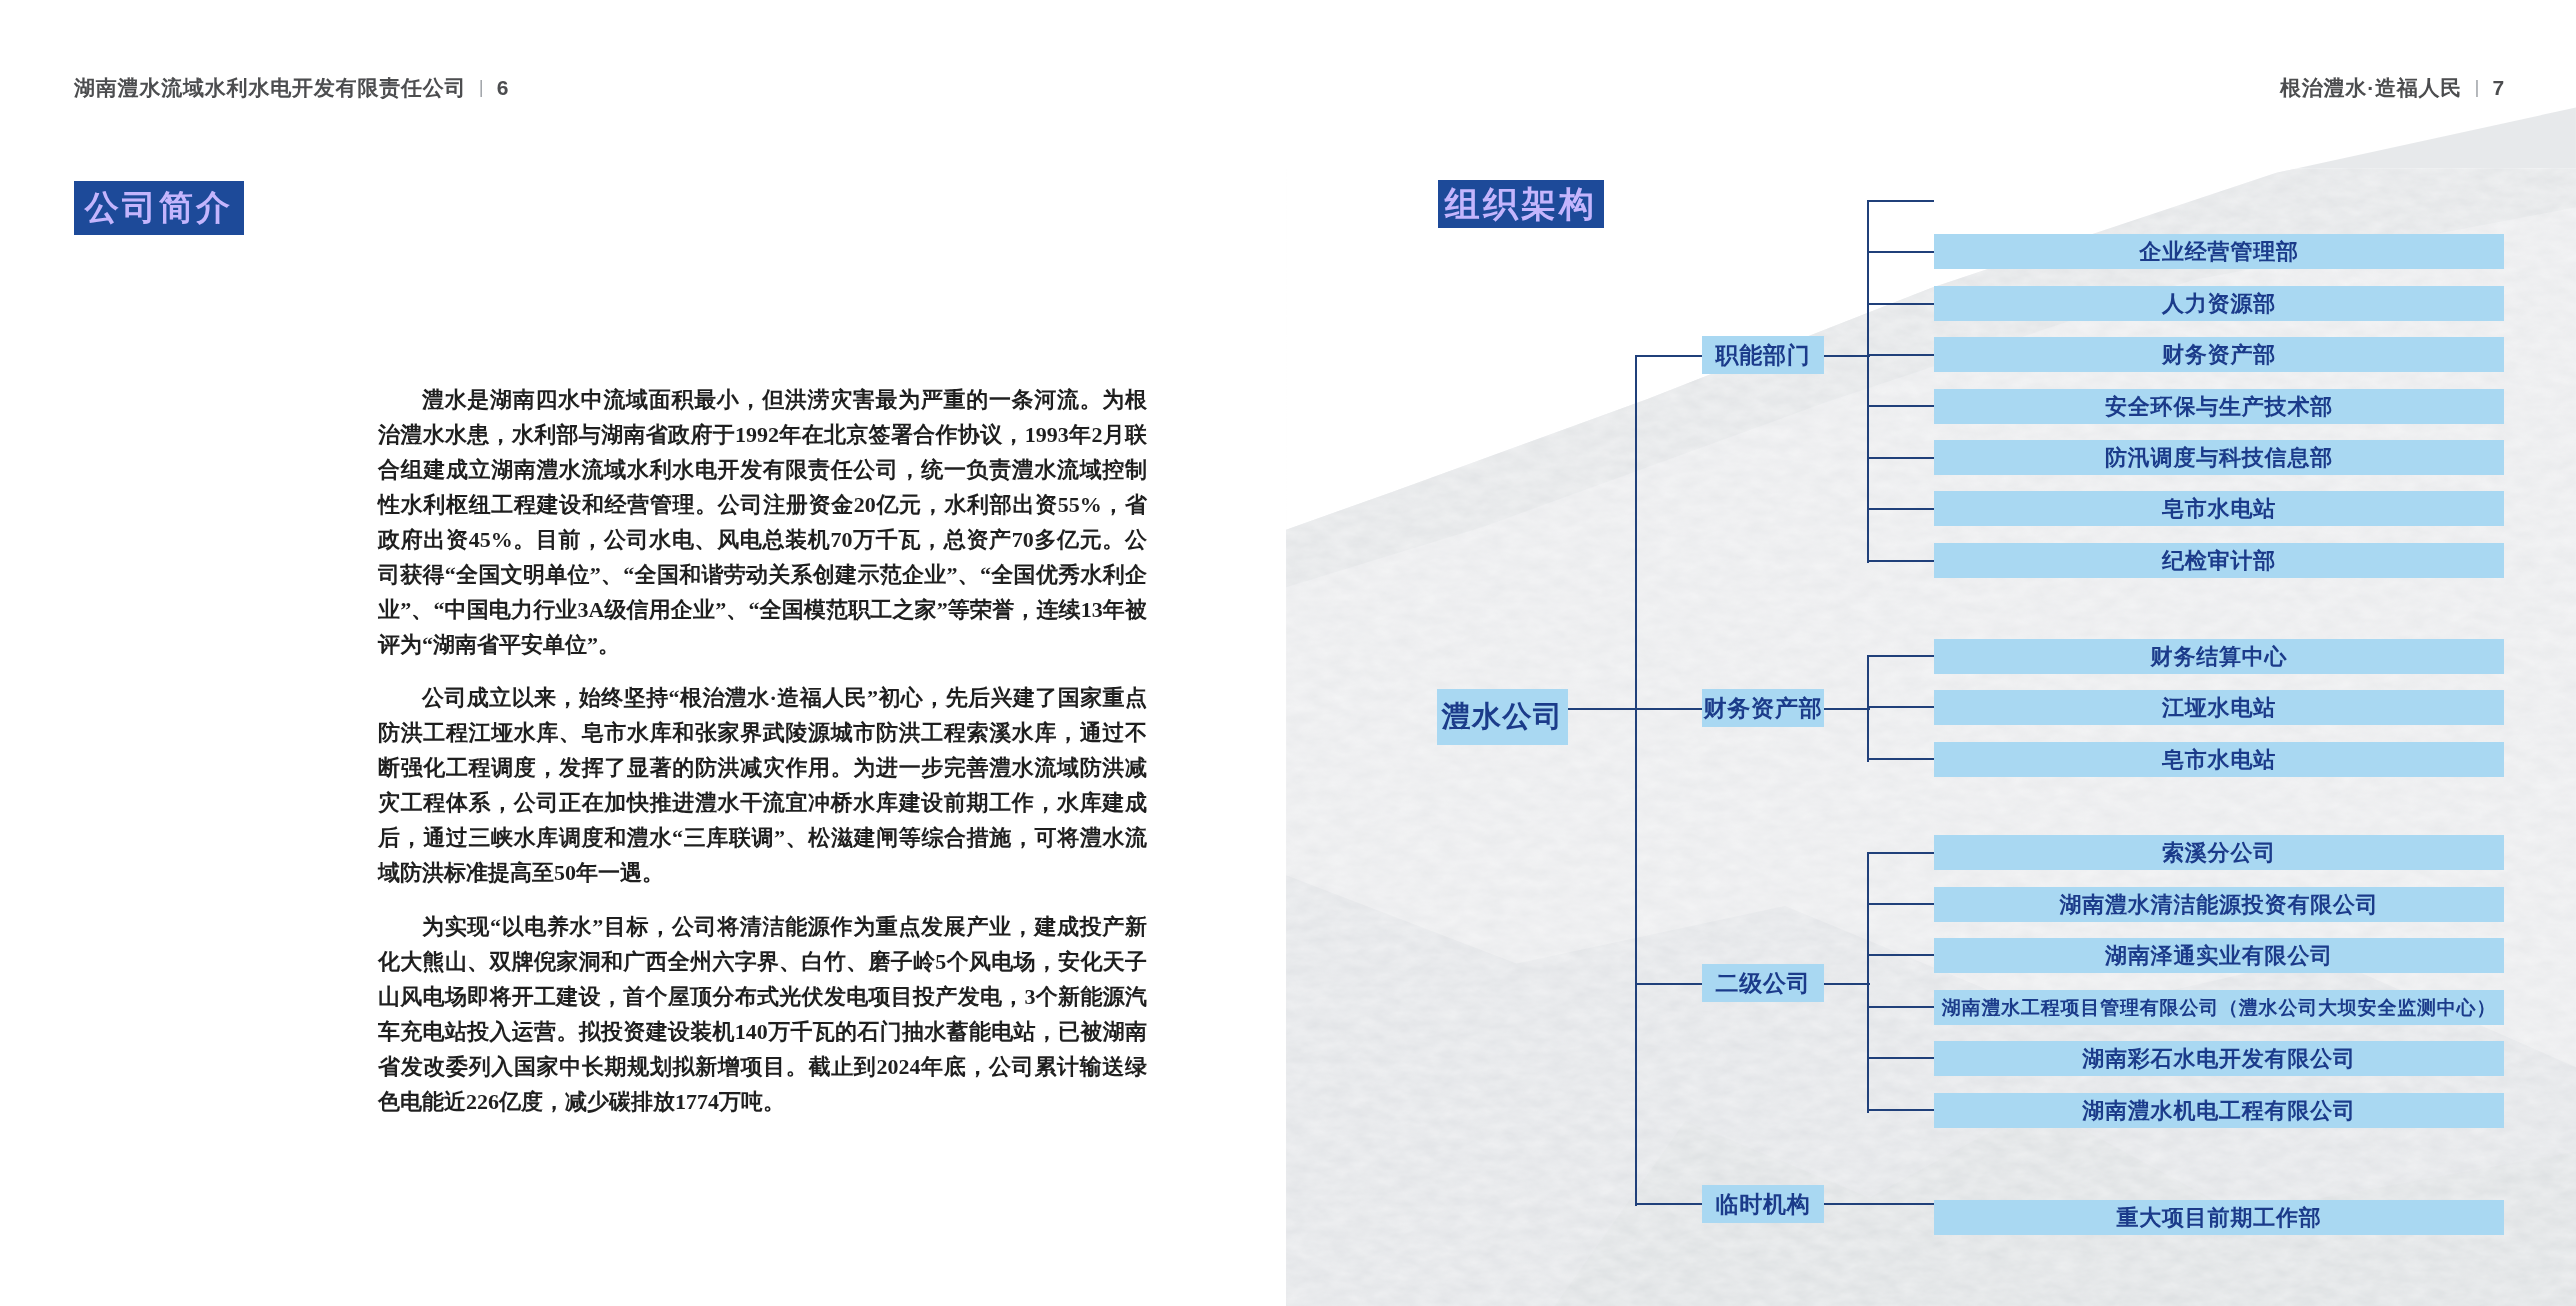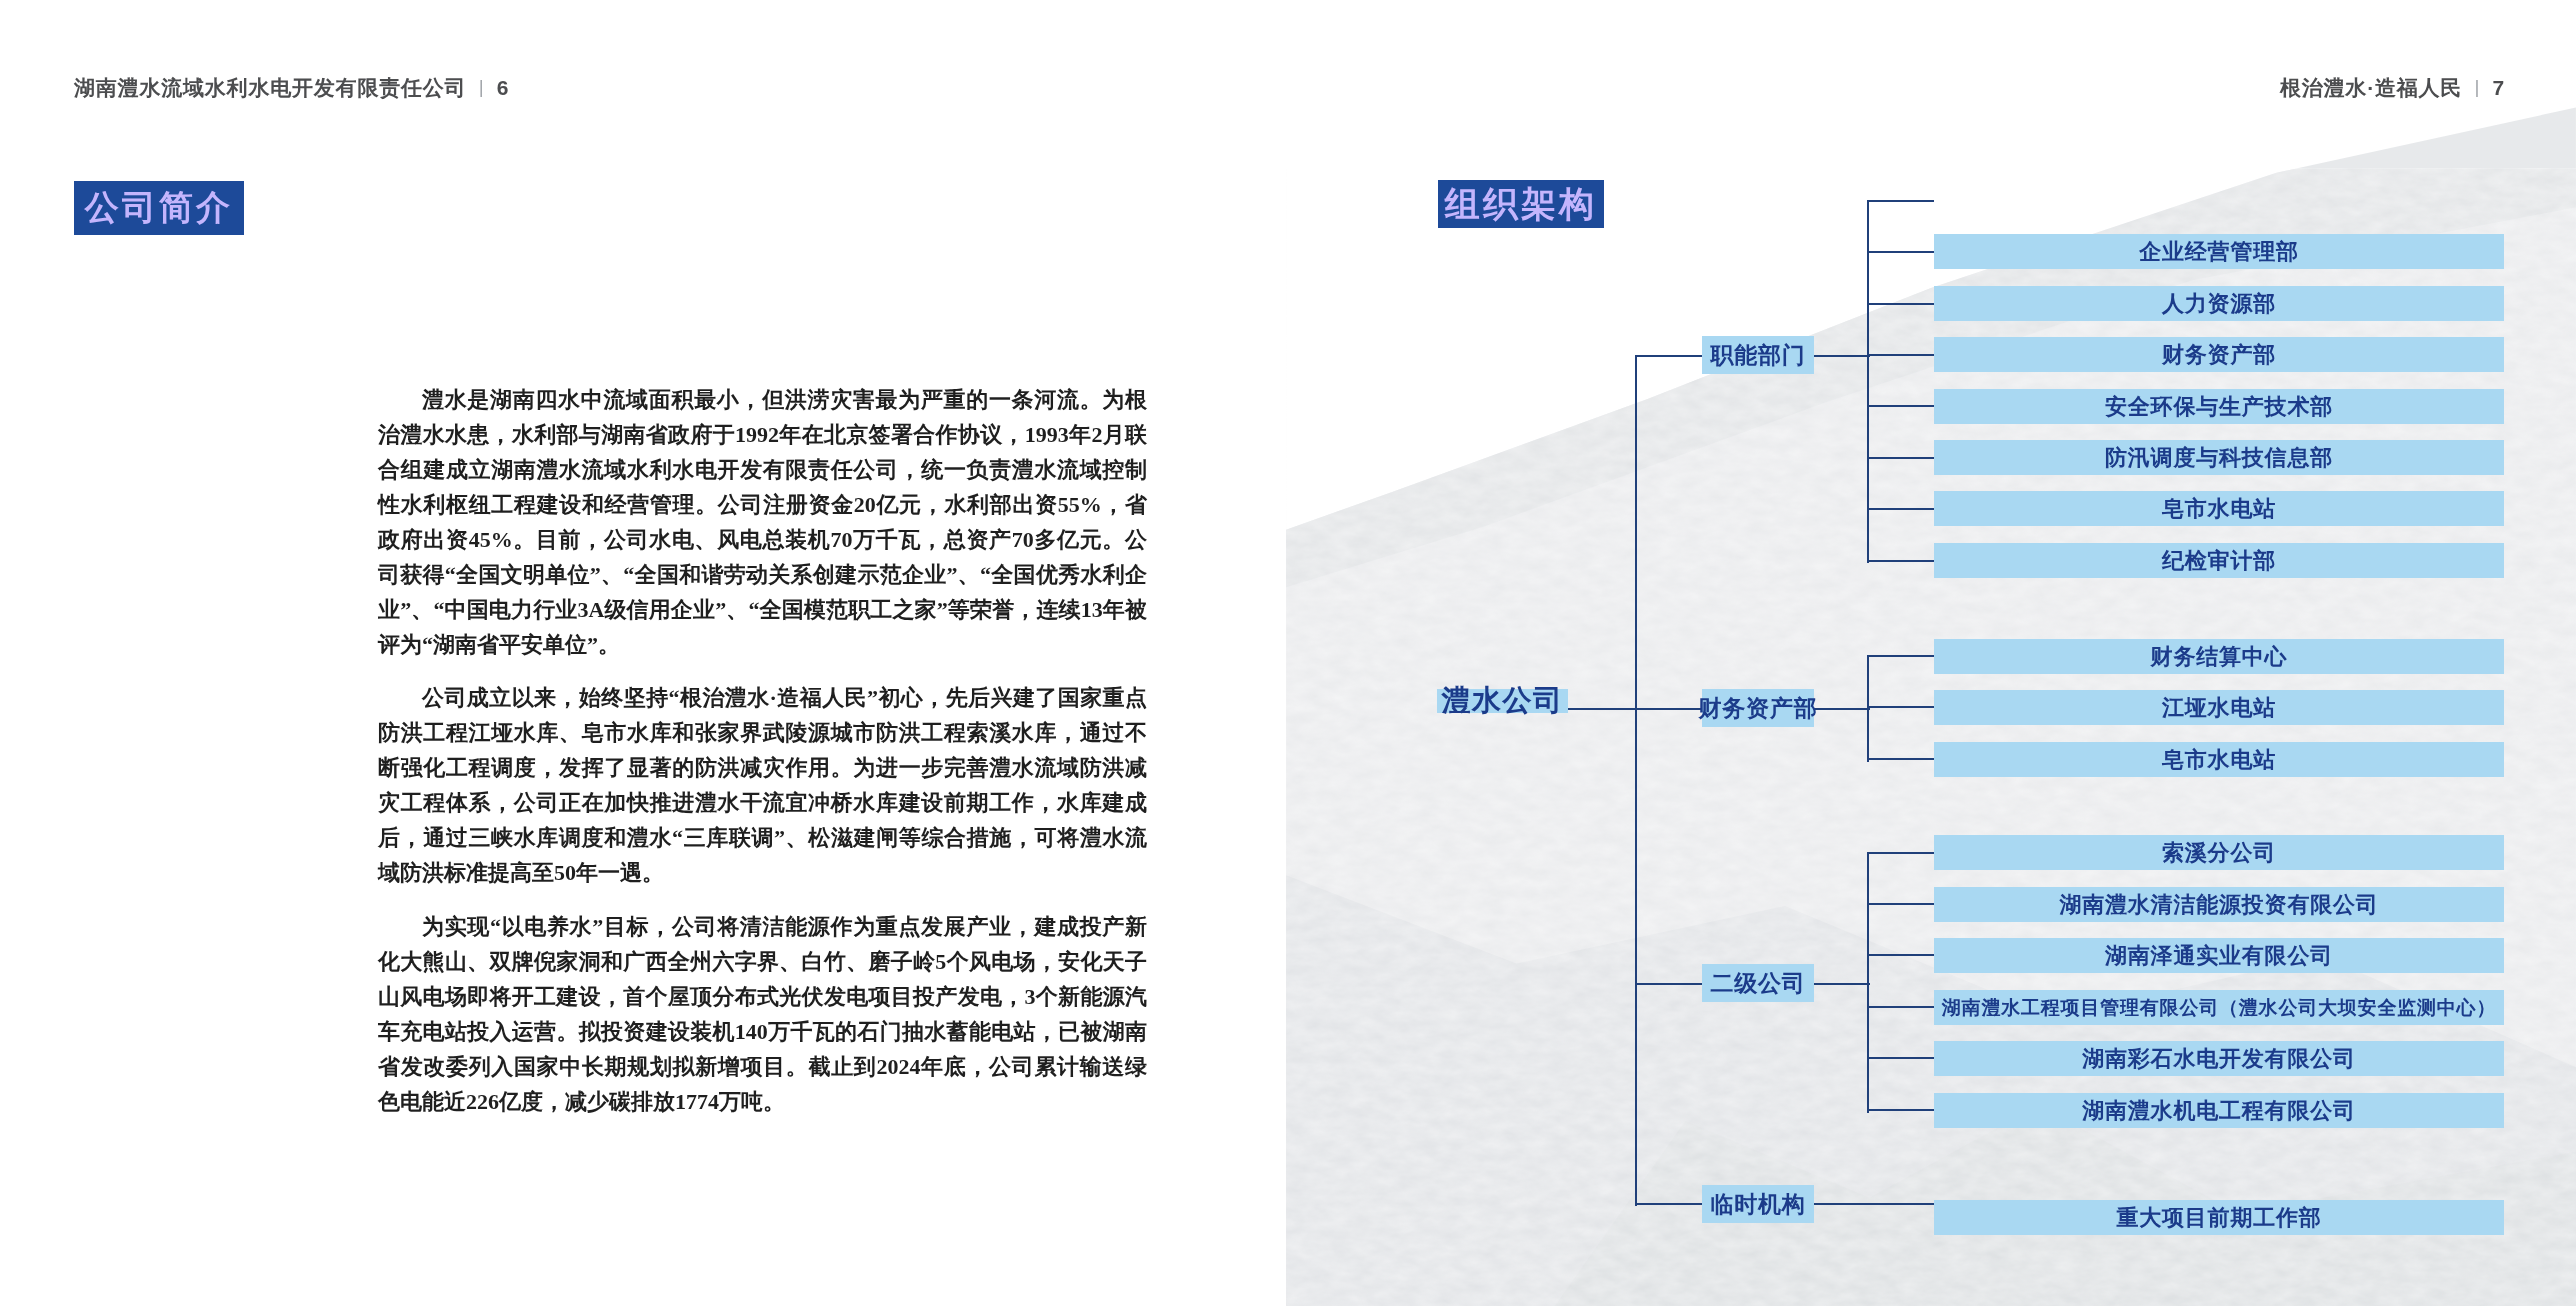--- a/index.html
+++ b/index.html
@@ -28,22 +28,22 @@
 
   
   .bg-photo{position:absolute;left:1286px;top:0;width:1290px;height:1306px;z-index:0;}
 
   
   .org{position:absolute;left:0;top:0;width:2576px;height:1306px;z-index:2;}
   .hline{position:absolute;height:2.3px;background:#20407a;}
   .vline{position:absolute;width:2.3px;background:#20407a;}
   .node{position:absolute;background:#a9d8f2;display:flex;align-items:center;
         justify-content:center;color:#1b3b8a;font-weight:700;}
-  .root-box{left:1437px;top:689px;width:131px;height:24px;font-size:29px;letter-spacing:1.5px;}
-  .cat{left:1702px;width:112px;height:38px;font-size:23px;letter-spacing:0.8px;}
+  .root-box{left:1437px;top:689px;width:131px;height:56px;font-size:29px;letter-spacing:1.5px;}
+  .cat{left:1702px;width:122px;height:38px;font-size:23px;letter-spacing:0.8px;}
   .bar{left:1934px;width:570px;height:35px;font-size:22px;letter-spacing:0.8px;}
   .bar span,.cat span,.root-box span{white-space:nowrap;}
 </style>
 </head>
 <body>
 
 <div class="spread">
 
   <svg class="bg-photo" width="1290" height="1306" viewBox="0 0 1680 1701" xmlns="http://www.w3.org/2000/svg">
     <defs>

